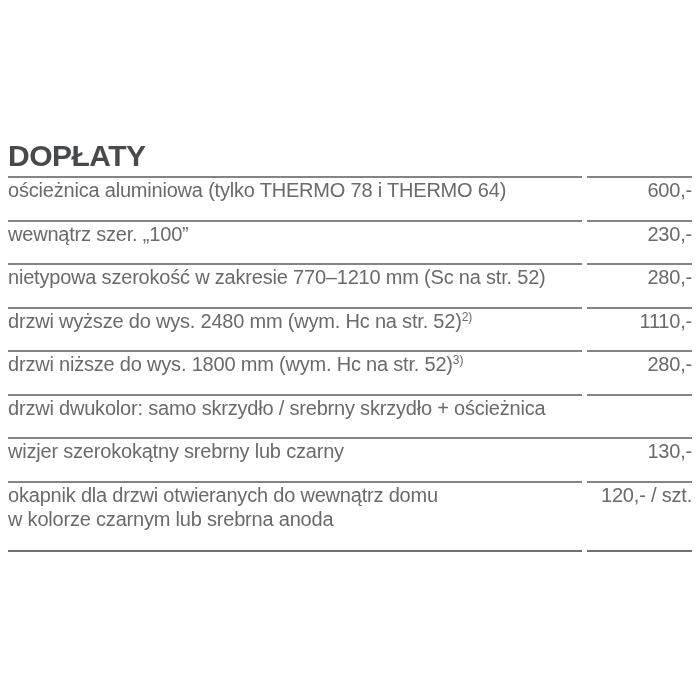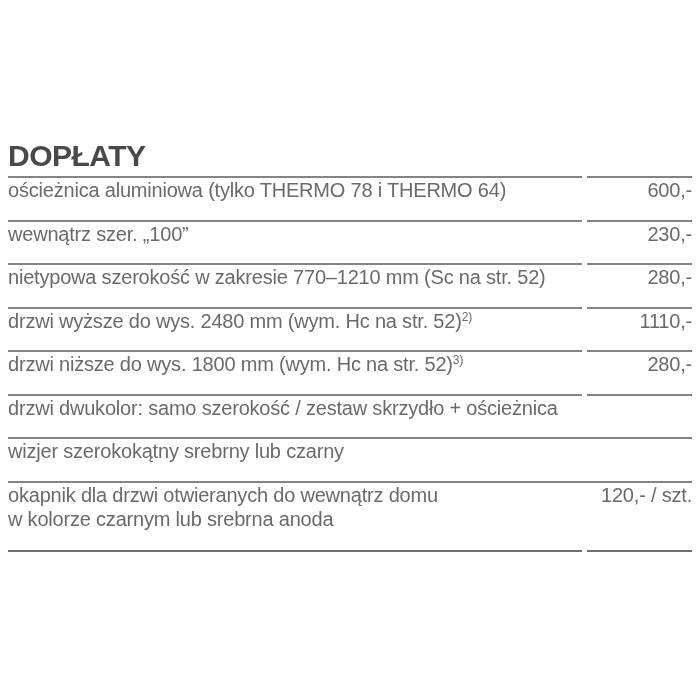--- a/index.html
+++ b/index.html
@@ -115,30 +115,31 @@
     <div class="row">
       <div class="cell label">
         <span class="line"><span>drzwi niższe do wys. 1800 mm (wym. Hc na str. 52)</span><sup class="fnote">3)</sup></span>
         <span class="line"></span>
       </div>
       <div class="cell price">280,-</div>
     </div>
 
     <div class="row">
       <div class="cell label">
-        <span class="line"><span>drzwi dwukolor: samo szerokość / zestaw skrzydło + ościeżnica</span><sup class="fnote"></sup></span>
+        <span class="line"><span>drzwi dwukolor: samo skrzydło / srebrny skrzydło + ościeżnica</span><sup class="fnote"></sup></span>
         <span class="line"></span>
       </div>
     </div>
 
     <div class="row">
       <div class="cell label">
         <span class="line"><span>wizjer szerokokątny srebrny lub czarny</span><sup class="fnote"></sup></span>
         <span class="line"></span>
       </div>
+      <div class="cell price">130,-</div>
     </div>
 
     <div class="row tall">
       <div class="cell label">
         <span class="line"><span>okapnik dla drzwi otwieranych do wewnątrz domu</span><sup class="fnote"></sup></span>
         <span class="line">w kolorze czarnym lub srebrna anoda</span>
       </div>
       <div class="cell price">120,- / szt.</div>
     </div>
 

